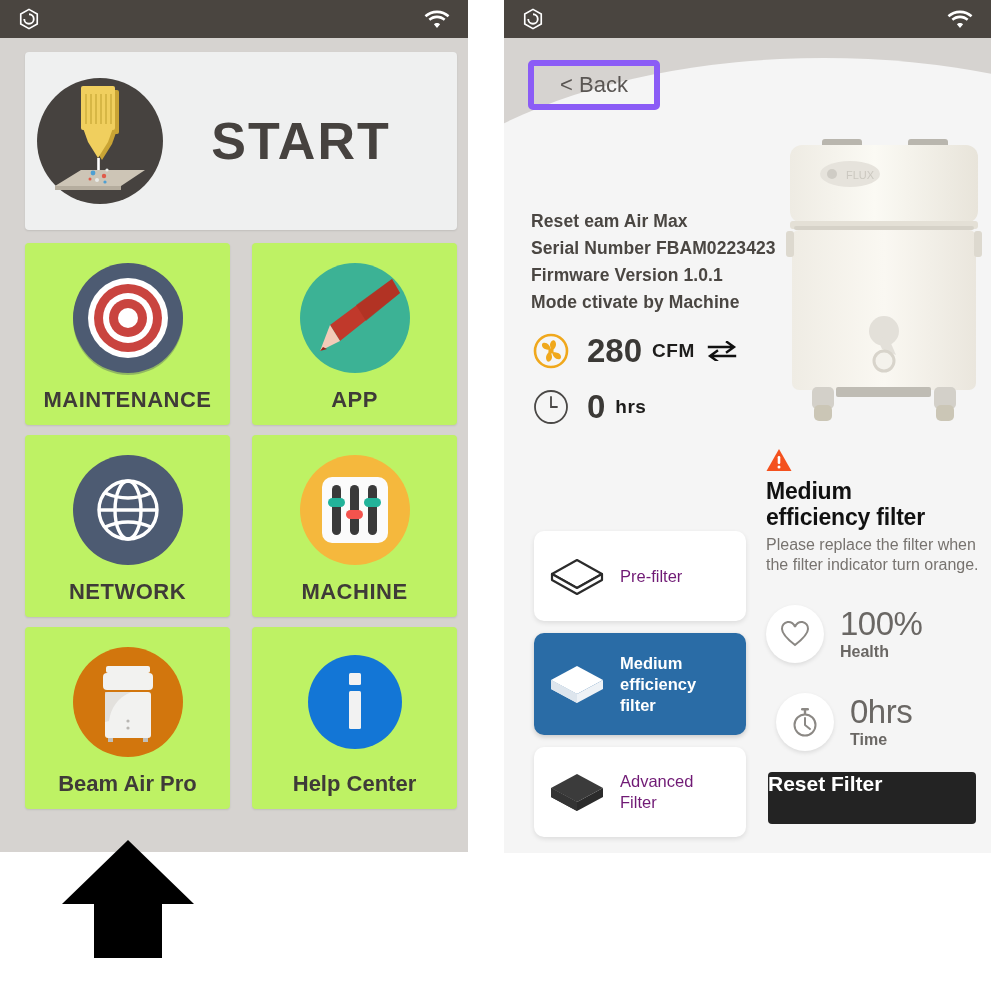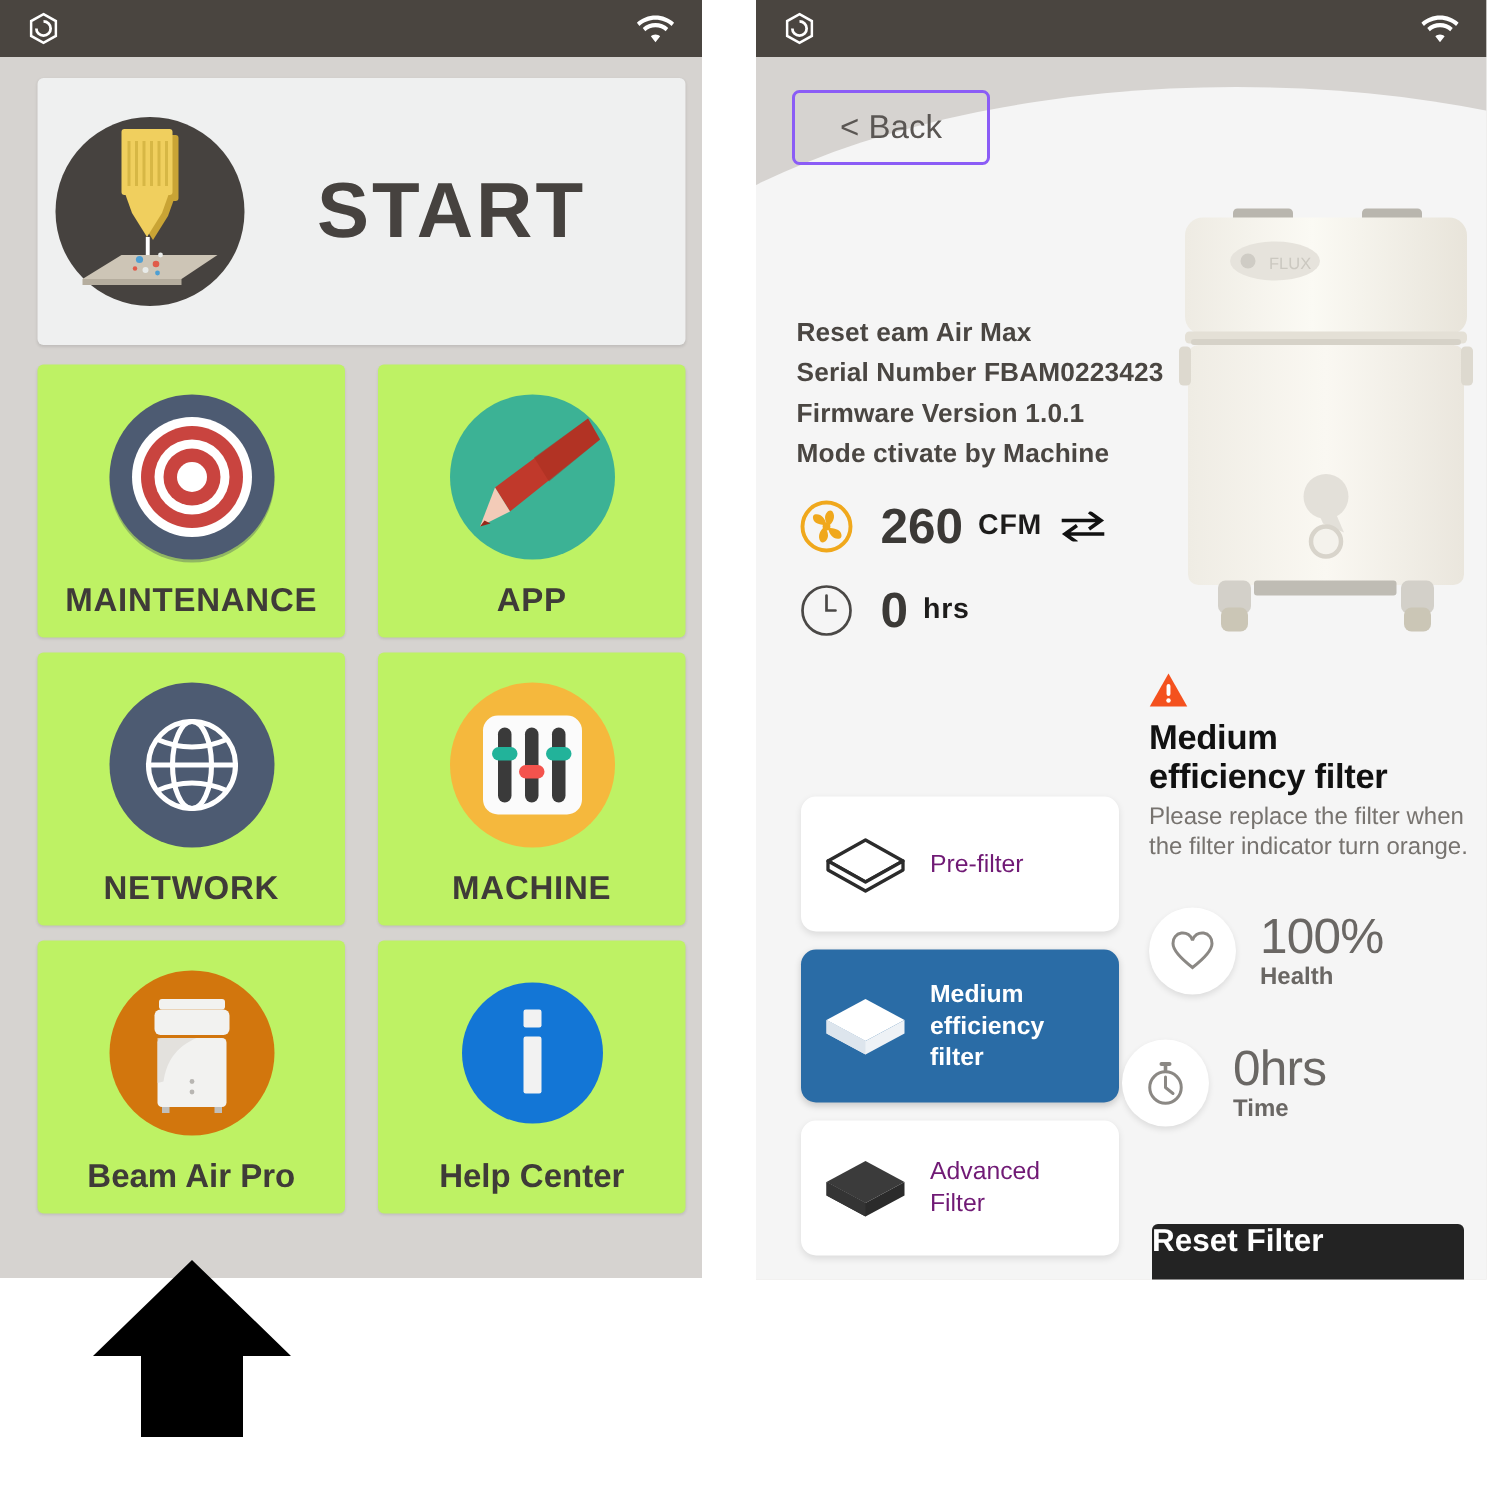--- a/index.html
+++ b/index.html
@@ -90,21 +90,21 @@
     background: #f5f5f5;
     border-radius: 50% 50% 0 0 / 22% 22% 0 0;
   }
   .rp-flat-bottom {
     position: absolute; left: 0; top: 430px;
     width: 100%; height: 423px; background: #f5f5f5;
   }
   .back-btn {
     position: absolute; left: 24px; top: 60px;
     width: 132px; height: 50px;
-    border: 2px solid #8b5cf6;
+    border: 6px solid #8b5cf6;
     border-radius: 5px;
     background: transparent;
     color: #5a5653;
     font-size: 22px;
     font-family: "Liberation Sans", sans-serif;
     display: flex; align-items: center; justify-content: center;
     cursor: pointer;
   }
 
   .device-img { position: absolute; left: 272px; top: 135px; width: 215px; height: 290px; }
@@ -151,40 +151,39 @@
   .warn-title {
     font-size: 23px; font-weight: bold; color: #111111;
     line-height: 26px; letter-spacing: -.2px;
   }
   .warn-desc {
     margin-top: 5px; font-size: 16px; color: #77736f; line-height: 20px;
   }
 
   .stat-row { position: absolute; display: flex; align-items: center; }
   .stat-row.health { left: 262px; top: 605px; }
-  .stat-row.time   { left: 244px; top: 693px; }
+  .stat-row.time   { left: 272px; top: 693px; }
   .stat-circle {
     width: 58px; height: 58px; border-radius: 50%;
     background: #ffffff; box-shadow: 0 2px 4px rgba(0,0,0,.10);
     display: flex; align-items: center; justify-content: center;
     flex: none;
   }
   .stat-txt { margin-left: 16px; }
   .stat-big { font-size: 33px; color: #6a6764; line-height: 34px; letter-spacing: -.5px;}
   .stat-lbl { font-size: 16px; font-weight: bold; color: #6a6764; margin-top: 2px;}
 
   .reset-btn {
     position: absolute; left: 264px; top: 772px;
     width: 208px; height: 52px;
     background: #232323; color: #ffffff;
     border: none; border-radius: 4px;
     font-size: 21px; font-weight: bold;
     font-family: "Liberation Sans", sans-serif;
     cursor: pointer;
-    margin-top: 44px;
   }
 </style>
 </head>
 <body>
 
 <div class="screen">
 
   <div class="panel-left">
 
     <div class="statusbar">
@@ -406,21 +405,21 @@
           <circle cx="19" cy="19" r="16" fill="none" stroke="#f0a81c" stroke-width="2.6"></circle>
           <g fill="#f0a81c">
             <path d="M19 18c-1 -5 -4 -8 -8 -7 -2 1 -1 5 2 6 2 .8 4 1 6 1z"></path>
             <path d="M20 19c4 -3 5 -7 3 -10 -2 -2 -5 1 -5 4 0 2 1 4 2 6z"></path>
             <path d="M20 20c1 5 4 8 8 7 2 -1 1 -5 -2 -6 -2 -.8 -4 -1 -6 -1z"></path>
             <path d="M18 19c-4 3 -5 7 -3 10 2 2 5 -1 5 -4 0 -2 -1 -4 -2 -6z"></path>
           </g>
           <circle cx="19" cy="19" r="2.6" fill="#f0a81c"></circle>
         </svg>
       </span>
-      <span class="metric-val">260</span>
+      <span class="metric-val">280</span>
       <span class="metric-unit">CFM</span>
       <span class="swap-ico">
         <svg viewBox="0 0 30 20">
           <path d="M2 6 H26 M20 1 L27 6 L20 11" fill="none" stroke="#111" stroke-width="2.4" stroke-linecap="square"></path>
           <path d="M28 15 H4 M10 10 L3 15 L10 20" fill="none" stroke="#111" stroke-width="2.4" stroke-linecap="square"></path>
         </svg>
       </span>
     </div>
 
     <div class="metric-row hrs">

